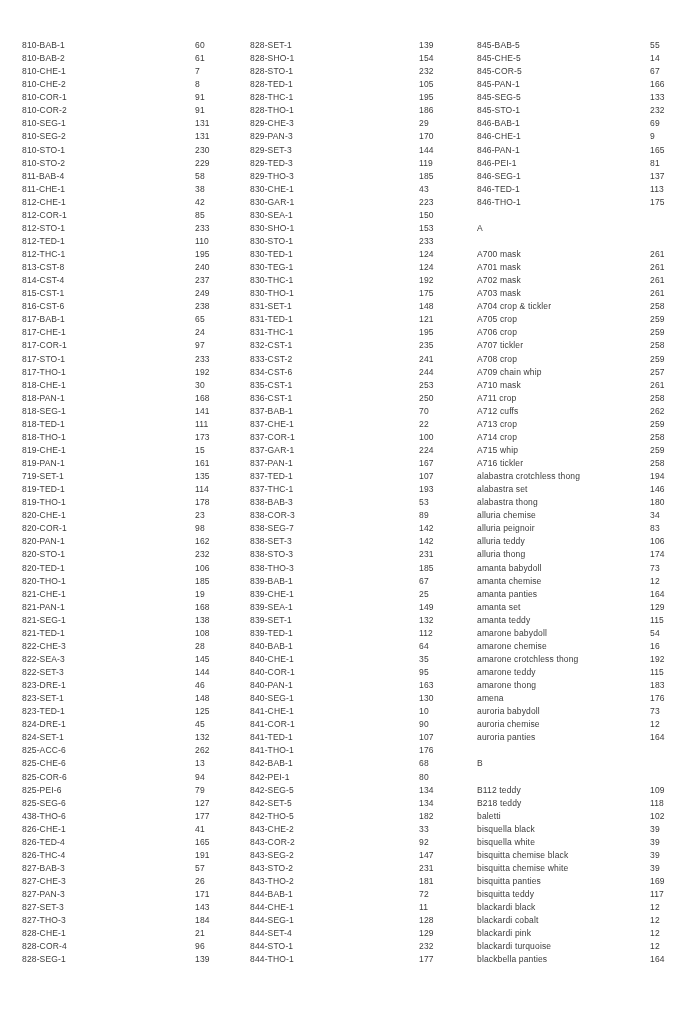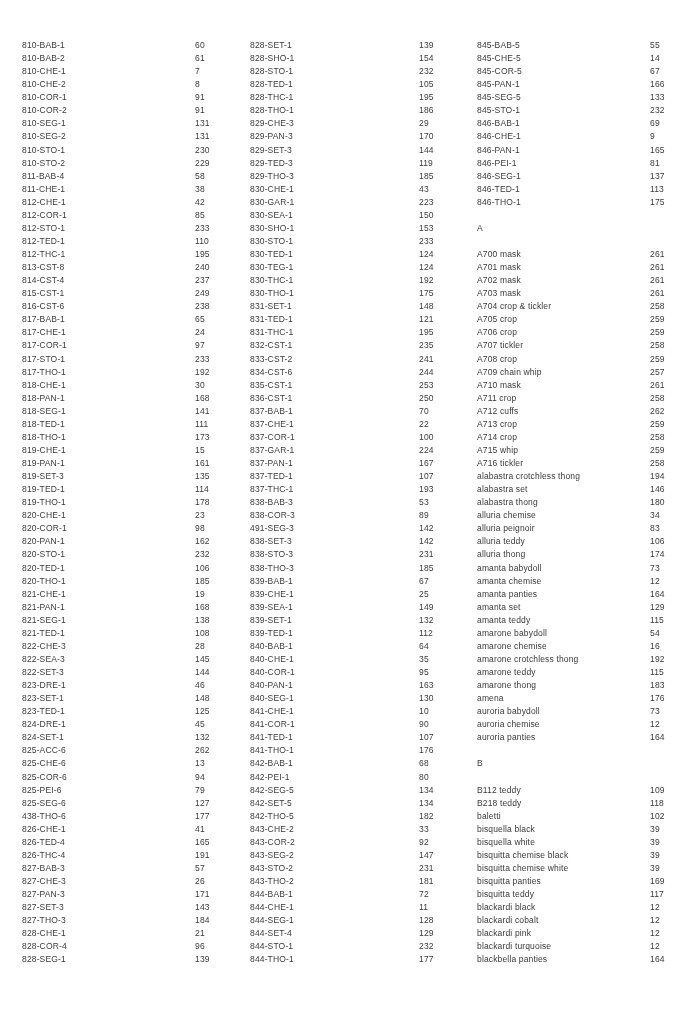--- a/index.html
+++ b/index.html
@@ -195,21 +195,21 @@
         <span class="label">819-CHE-1</span>
         <span class="page-num">15</span>
       </div>
 
       <div class="row">
         <span class="label">819-PAN-1</span>
         <span class="page-num">161</span>
       </div>
 
       <div class="row">
-        <span class="label">819-SET-3</span>
+        <span class="label">719-SET-1</span>
         <span class="page-num">135</span>
       </div>
 
       <div class="row">
         <span class="label">819-TED-1</span>
         <span class="page-num">114</span>
       </div>
 
       <div class="row">
         <span class="label">819-THO-1</span>
@@ -573,21 +573,21 @@
         <span class="label">838-BAB-3</span>
         <span class="page-num">53</span>
       </div>
 
       <div class="row">
         <span class="label">838-COR-3</span>
         <span class="page-num">89</span>
       </div>
 
       <div class="row">
-        <span class="label">491-SEG-3</span>
+        <span class="label">838-SEG-7</span>
         <span class="page-num">142</span>
       </div>
 
       <div class="row">
         <span class="label">838-SET-3</span>
         <span class="page-num">142</span>
       </div>
 
       <div class="row">
         <span class="label">838-STO-3</span>

